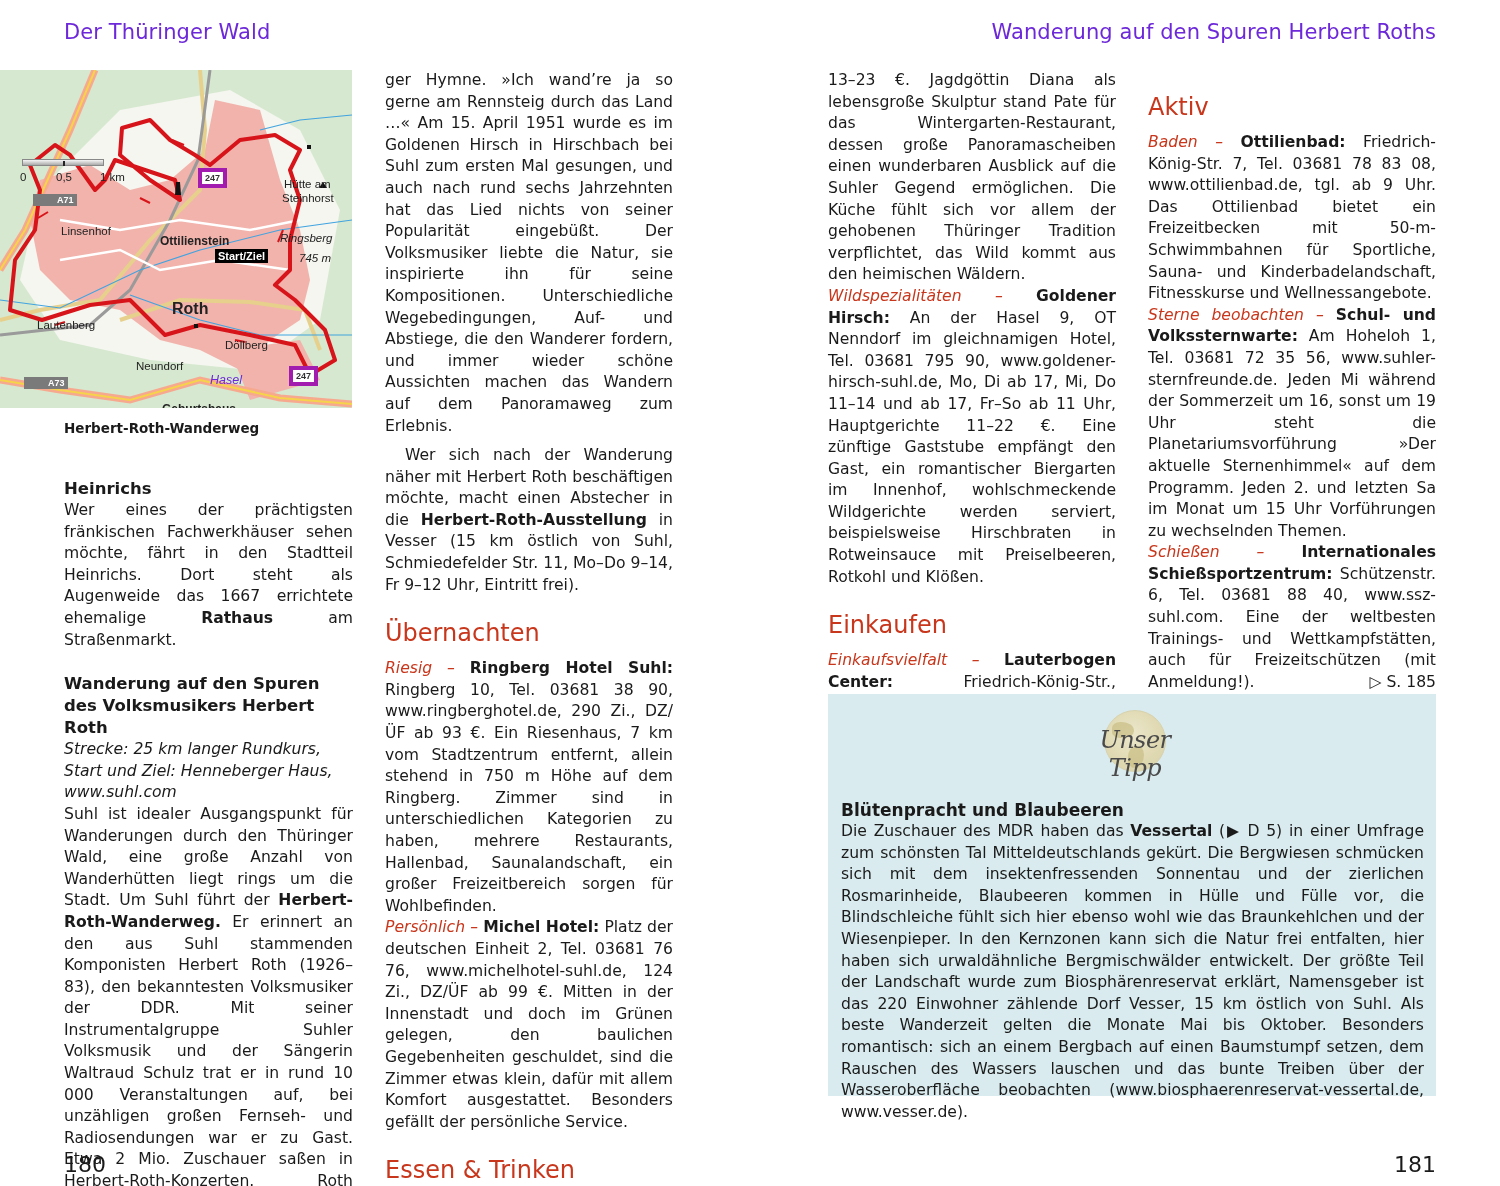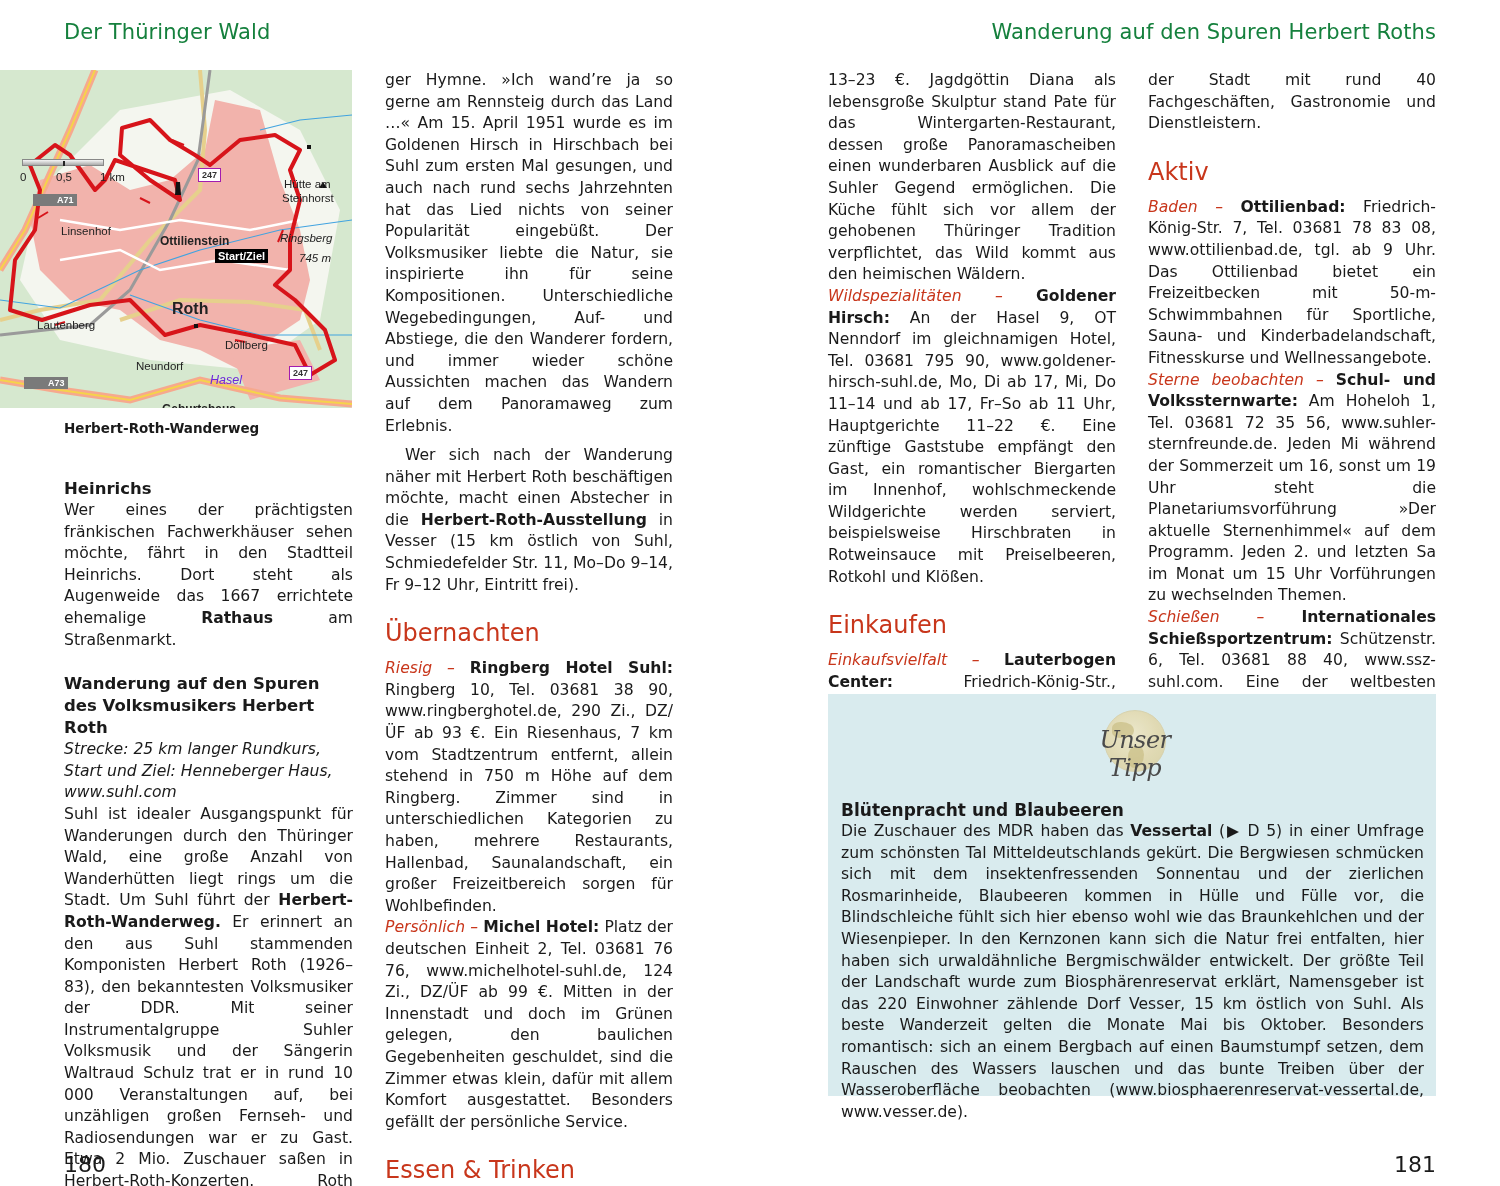--- a/index.html
+++ b/index.html
@@ -1,19 +1,19 @@
 <!DOCTYPE html>
 <html><head>
 <meta charset="utf-8">
 <style>
   * { box-sizing: border-box; margin: 0; padding: 0; }
   html, body { width: 1500px; height: 1186px; background: #ffffff; overflow: hidden; }
   body { position: relative; font-family: "DejaVu Sans", sans-serif; color: #1a1a1a; }
 
-  .running-head { position: absolute; top: 20px; font-size: 21px; color: #15803d; letter-spacing: 0.1px; }
+  .running-head { position: absolute; top: 20px; font-size: 21px; color: #6d28d9; letter-spacing: 0.1px; }
   .running-head.left { left: 64px; }
   .running-head.right { right: 64px; }
   .page-number { position: absolute; top: 1118px; font-size: 22px; color: #1a1a1a; margin-top: 34px; }
   .page-number.left { left: 64px; }
   .page-number.right { right: 64px; }
 
   .col { position: absolute; font-size: 15.6px; line-height: 21.6px; text-align: justify; hyphens: manual; }
   .col p { margin: 0; }
   .col b { font-weight: bold; }
   .col .kw { color: #c8361b; font-style: italic; }
@@ -26,21 +26,21 @@
   
   .map { position: absolute; left: 0; top: 70px; width: 352px; height: 338px; overflow: hidden; background: #d8ead1; }
   .map svg { display: block; }
   .map-label { position: absolute; font-size: 11.5px; color: #222; white-space: nowrap; font-family: "Liberation Sans", sans-serif; }
   .map-label.bold { font-weight: bold; font-size: 12px; }
   .map-label.city { font-weight: bold; font-size: 16px; }
   .map-label.italic { font-style: italic; }
   .map-label.hasel { color: #6d28d9; font-style: italic; font-size: 12.5px; }
   .road-badge { position: absolute; font-size: 9px; font-weight: bold; font-family: "Liberation Sans", sans-serif; padding: 0 3px; line-height: 12px; }
   .road-badge.motorway { background: #7a7a7a; color: #fff; padding-left: 24px; }
-  .road-badge.federal { background: #fff; border: 1px solid #a21caf; color: #333; }
+  .road-badge.federal { background: #fff; border: 4px solid #a21caf; color: #333; }
   .start-badge { position: absolute; left: 215px; top: 109px; background: #000000; color: #fff; font-weight: bold; font-size: 11px; padding: 1px 3px; font-family: "Liberation Sans", sans-serif; }
   .scale-bar { position: absolute; left: 22px; top: 89px; width: 82px; height: 7px; background: linear-gradient(#f5f5f5, #aaa); border: 1px solid #888; }
   .scale-tick { position: absolute; left: 63px; top: 91px; width: 2px; height: 5px; background: #222; }
   .map-caption { position: absolute; left: 64px; top: 420px; font-size: 13.5px; font-weight: bold; color: #1a1a1a; }
 
   
   .tip-box { position: absolute; left: 828px; top: 694px; width: 608px; height: 402px; background: #d9ebee; padding: 105px 12px 0 13px; }
   .tip-globe { position: absolute; left: 1104px; top: 710px; width: 62px; height: 62px; border-radius: 50%; background: radial-gradient(circle at 45% 40%, #efe7c6 0%, #e2d7a9 55%, #d7cd9e 100%); opacity: 0.85; border: 1px solid #d6cda3; }
   .tip-globe-land1 { position: absolute; left: 1112px; top: 722px; width: 22px; height: 16px; background: #c9bd84; border-radius: 40% 60% 50% 40%; opacity: 0.7; }
   .tip-globe-land2 { position: absolute; left: 1128px; top: 746px; width: 16px; height: 22px; background: #c9bd84; border-radius: 50% 40% 60% 40%; opacity: 0.7; }
@@ -147,21 +147,20 @@
 
 <div class="col" style="left:828px; top:70px; width:288px;">
   <p>13–23 €. Jagdgöttin Diana als lebensgroße Skulptur stand Pate für das Wintergarten-Restaurant, dessen große Panoramascheiben einen wunderbaren Ausblick auf die Suhler Gegend ermöglichen. Die Küche fühlt sich vor allem der gehobenen Thüringer Tradition verpflichtet, das Wild kommt aus den heimischen Wäldern.</p>
   <p><span class="kw">Wildspezialitäten – </span><b>Goldener Hirsch:</b><span> An der Hasel 9, OT Nenndorf im gleichnamigen Hotel, Tel. 03681 795 90, www.goldener-hirsch-suhl.de, Mo, Di ab 17, Mi, Do 11–14 und ab 17, Fr–So ab 11 Uhr, Hauptgerichte 11–22 €. Eine zünftige Gaststube empfängt den Gast, ein romantischer Biergarten im Innenhof, wohlschmeckende Wildgerichte werden serviert, beispielsweise Hirschbraten in Rotweinsauce mit Preiselbeeren, Rotkohl und Klößen.</span></p>
   <div style="height:22px;"></div>
   <h2 class="section-title">Einkaufen</h2>
   <p><span class="kw">Einkaufsvielfalt – </span><b>Lauterbogen Center:</b><span> Friedrich-König-Str., www.lauterbogen-center.de. Einkaufszentrum mitten in</span></p>
 </div>
 
 <div class="col" style="left:1148px; top:70px; width:288px;">
-  <p>der Stadt mit rund 40 Fachgeschäften, Gastronomie und Dienstleistern.</p>
   <div style="height:22px;"></div>
   <h2 class="section-title">Aktiv</h2>
   <p><span class="kw">Baden – </span><b>Ottilienbad:</b><span> Friedrich-König-Str. 7, Tel. 03681 78 83 08, www.ottilienbad.de, tgl. ab 9 Uhr. Das Ottilienbad bietet ein Freizeitbecken mit 50-m-Schwimmbahnen für Sportliche, Sauna- und Kinderbadelandschaft, Fitnesskurse und Wellnessangebote.</span></p>
   <p><span class="kw">Sterne beobachten – </span><b>Schul- und Volkssternwarte:</b><span> Am Hoheloh 1, Tel. 03681 72 35 56, www.suhler-sternfreunde.de. Jeden Mi während der Sommerzeit um 16, sonst um 19 Uhr steht die Planetariumsvorführung »Der aktuelle Sternenhimmel« auf dem Programm. Jeden 2. und letzten Sa im Monat um 15 Uhr Vorführungen zu wechselnden Themen.</span></p>
   <p><span class="kw">Schießen – </span><b>Internationales Schießsportzentrum:</b><span> Schützenstr. 6, Tel. 03681 88 40, www.ssz-suhl.com. Eine der weltbesten Trainings- und Wettkampfstätten, auch für Freizeitschützen (mit Anmeldung!).</span><span style="float:right;">▷ S. 185</span></p>
 </div>
 
 <div class="tip-box">
   <div class="tip-title">Blütenpracht und Blaubeeren</div>
   <p class="tip-text"><span>Die Zuschauer des MDR haben das </span><b>Vessertal</b><span> (▶ D 5)</span><span> in einer Umfrage zum schönsten Tal Mitteldeutschlands gekürt. Die Bergwiesen schmücken sich mit dem insektenfressenden Sonnentau und der zierlichen Rosmarinheide, Blaubeeren kommen in Hülle und Fülle vor, die Blindschleiche fühlt sich hier ebenso wohl wie das Braunkehlchen und der Wiesenpieper. In den Kernzonen kann sich die Natur frei entfalten, hier haben sich urwaldähnliche Bergmischwälder entwickelt. Der größte Teil der Landschaft wurde zum Biosphärenreservat erklärt, Namensgeber ist das 220 Einwohner zählende Dorf Vesser, 15 km östlich von Suhl. Als beste Wanderzeit gelten die Monate Mai bis Oktober. Besonders romantisch: sich an einem Bergbach auf einen Baumstumpf setzen, dem Rauschen des Wassers lauschen und das bunte Treiben über der Wasseroberfläche beobachten (www.biosphaerenreservat-vessertal.de, www.vesser.de).</span></p>

